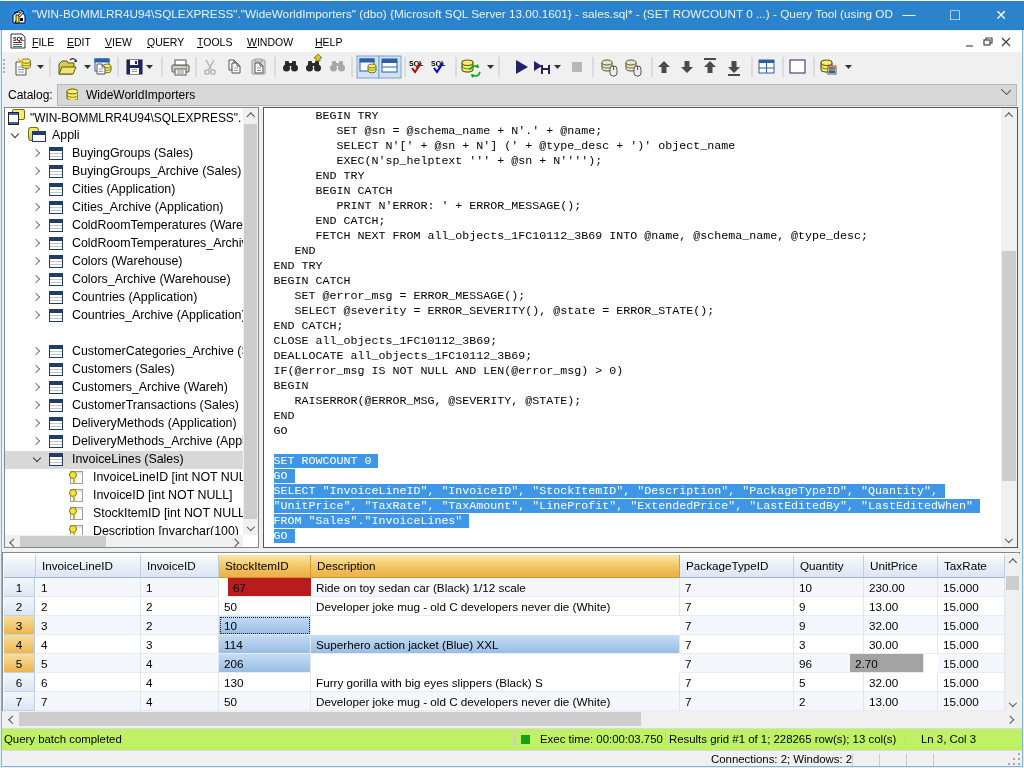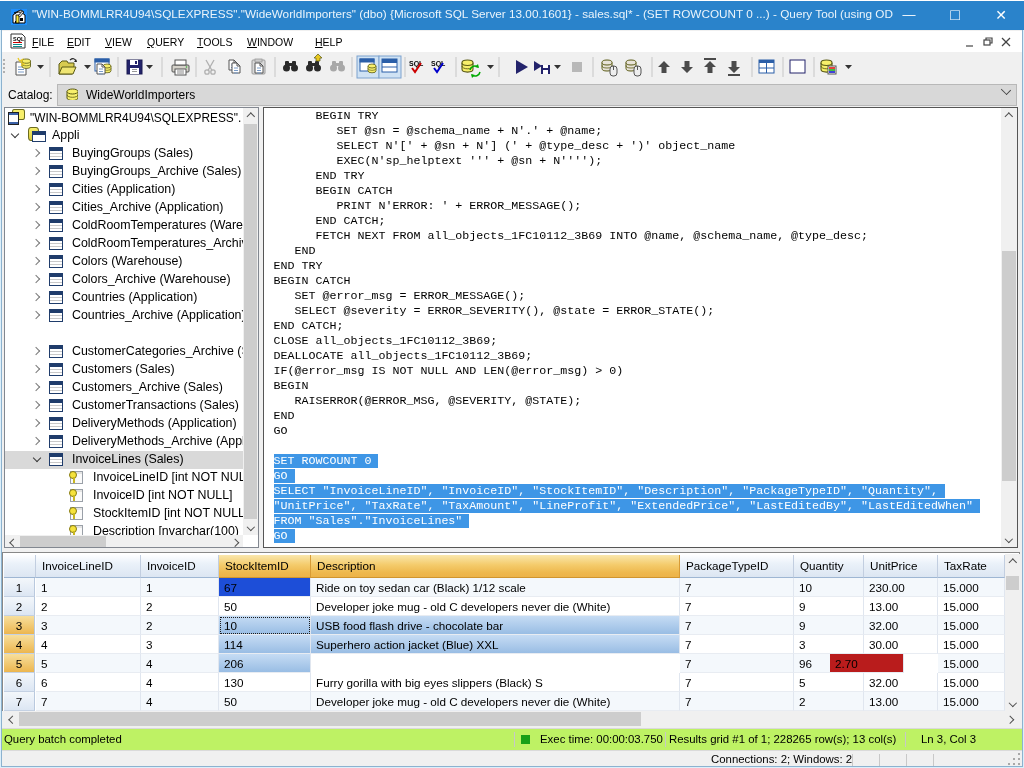--- a/index.html
+++ b/index.html
@@ -405,21 +405,21 @@
 <div class="trow" style="top:253px">
         <div class="selband"></div>
         <span class="chev r" style="left:30px"></span>
         <span class="tbi" style="left:44px"></span>
         <span class="lbl" style="left:67px">Customers (Sales)</span>
       </div>
 <div class="trow" style="top:271px">
         <div class="selband"></div>
         <span class="chev r" style="left:30px"></span>
         <span class="tbi" style="left:44px"></span>
-        <span class="lbl" style="left:67px">Customers_Archive (Sales)</span>
+        <span class="lbl" style="left:67px">Customers_Archive (Wareh)</span>
       </div>
 <div class="trow" style="top:289px">
         <div class="selband"></div>
         <span class="chev r" style="left:30px"></span>
         <span class="tbi" style="left:44px"></span>
         <span class="lbl" style="left:67px">CustomerTransactions (Sales)</span>
       </div>
 <div class="trow" style="top:307px">
         <div class="selband"></div>
         <span class="chev r" style="left:30px"></span>
@@ -526,21 +526,21 @@
 <div class="gh" style="left:861px;top:2px;width:74px;height:23px">
         <span style="left:6px">UnitPrice</span>
       </div>
 <div class="gh" style="left:935px;top:2px;width:67px;height:23px">
         <span style="left:6px">TaxRate</span>
       </div>
 <div class="grow" style="top:25px">
         <div class="rowhdr">1</div>
 <div class="gc" style="left:33px;width:105px;background:#F4F8FC">1</div>
 <div class="gc" style="left:138px;width:78px;background:#F4F8FC">1</div>
-<div class="gc" style="left:216px;width:92px;background:#1d4ed8">67</div>
+<div class="gc" style="left:225px;width:92px;background:#b91c1c">67</div>
 <div class="gc" style="left:308px;width:369px;background:#F4F8FC">Ride on toy sedan car (Black) 1/12 scale</div>
 <div class="gc" style="left:677px;width:114px;background:#F4F8FC">7</div>
 <div class="gc" style="left:791px;width:70px;background:#F4F8FC">10</div>
 <div class="gc" style="left:861px;width:74px;background:#F4F8FC">230.00</div>
 <div class="gc" style="left:935px;width:67px;background:#F4F8FC">15.000</div>
 </div>
 <div class="grow" style="top:44px">
         <div class="rowhdr">2</div>
 <div class="gc" style="left:33px;width:105px;background:#FFFFFF">2</div>
 <div class="gc" style="left:138px;width:78px;background:#FFFFFF">2</div>
@@ -549,21 +549,20 @@
 <div class="gc" style="left:677px;width:114px;background:#FFFFFF">7</div>
 <div class="gc" style="left:791px;width:70px;background:#FFFFFF">9</div>
 <div class="gc" style="left:861px;width:74px;background:#FFFFFF">13.00</div>
 <div class="gc" style="left:935px;width:67px;background:#FFFFFF">15.000</div>
 </div>
 <div class="grow" style="top:63px">
         <div class="rowhdr sel">3</div>
 <div class="gc" style="left:33px;width:105px;background:#F4F8FC">3</div>
 <div class="gc" style="left:138px;width:78px;background:#F4F8FC">2</div>
 <div class="gc csel" style="left:216px;width:92px;outline:1px dotted #1C1C1C;outline-offset:-2px">10</div>
-<div class="gc csel" style="left:308px;width:369px">USB food flash drive - chocolate bar</div>
 <div class="gc" style="left:677px;width:114px;background:#F4F8FC">7</div>
 <div class="gc" style="left:791px;width:70px;background:#F4F8FC">9</div>
 <div class="gc" style="left:861px;width:74px;background:#F4F8FC">32.00</div>
 <div class="gc" style="left:935px;width:67px;background:#F4F8FC">15.000</div>
 </div>
 <div class="grow" style="top:82px">
         <div class="rowhdr sel">4</div>
 <div class="gc" style="left:33px;width:105px;background:#FFFFFF">4</div>
 <div class="gc" style="left:138px;width:78px;background:#FFFFFF">3</div>
 <div class="gc csel" style="left:216px;width:92px">114</div>
@@ -573,21 +572,21 @@
 <div class="gc" style="left:861px;width:74px;background:#FFFFFF">30.00</div>
 <div class="gc" style="left:935px;width:67px;background:#FFFFFF">15.000</div>
 </div>
 <div class="grow" style="top:101px">
         <div class="rowhdr sel">5</div>
 <div class="gc" style="left:33px;width:105px;background:#F4F8FC">5</div>
 <div class="gc" style="left:138px;width:78px;background:#F4F8FC">4</div>
 <div class="gc csel" style="left:216px;width:92px">206</div>
 <div class="gc" style="left:677px;width:114px;background:#F4F8FC">7</div>
 <div class="gc" style="left:791px;width:70px;background:#F4F8FC">96</div>
-<div class="gc" style="left:827px;width:74px;background:#b91c1c">2.70</div>
+<div class="gc" style="left:847px;width:74px;background:#a3a3a3">2.70</div>
 <div class="gc" style="left:935px;width:67px;background:#F4F8FC">15.000</div>
 </div>
 <div class="grow" style="top:120px">
         <div class="rowhdr">6</div>
 <div class="gc" style="left:33px;width:105px;background:#FFFFFF">6</div>
 <div class="gc" style="left:138px;width:78px;background:#FFFFFF">4</div>
 <div class="gc" style="left:216px;width:92px;background:#FFFFFF">130</div>
 <div class="gc" style="left:308px;width:369px;background:#FFFFFF">Furry gorilla with big eyes slippers (Black) S</div>
 <div class="gc" style="left:677px;width:114px;background:#FFFFFF">7</div>
 <div class="gc" style="left:791px;width:70px;background:#FFFFFF">5</div>

